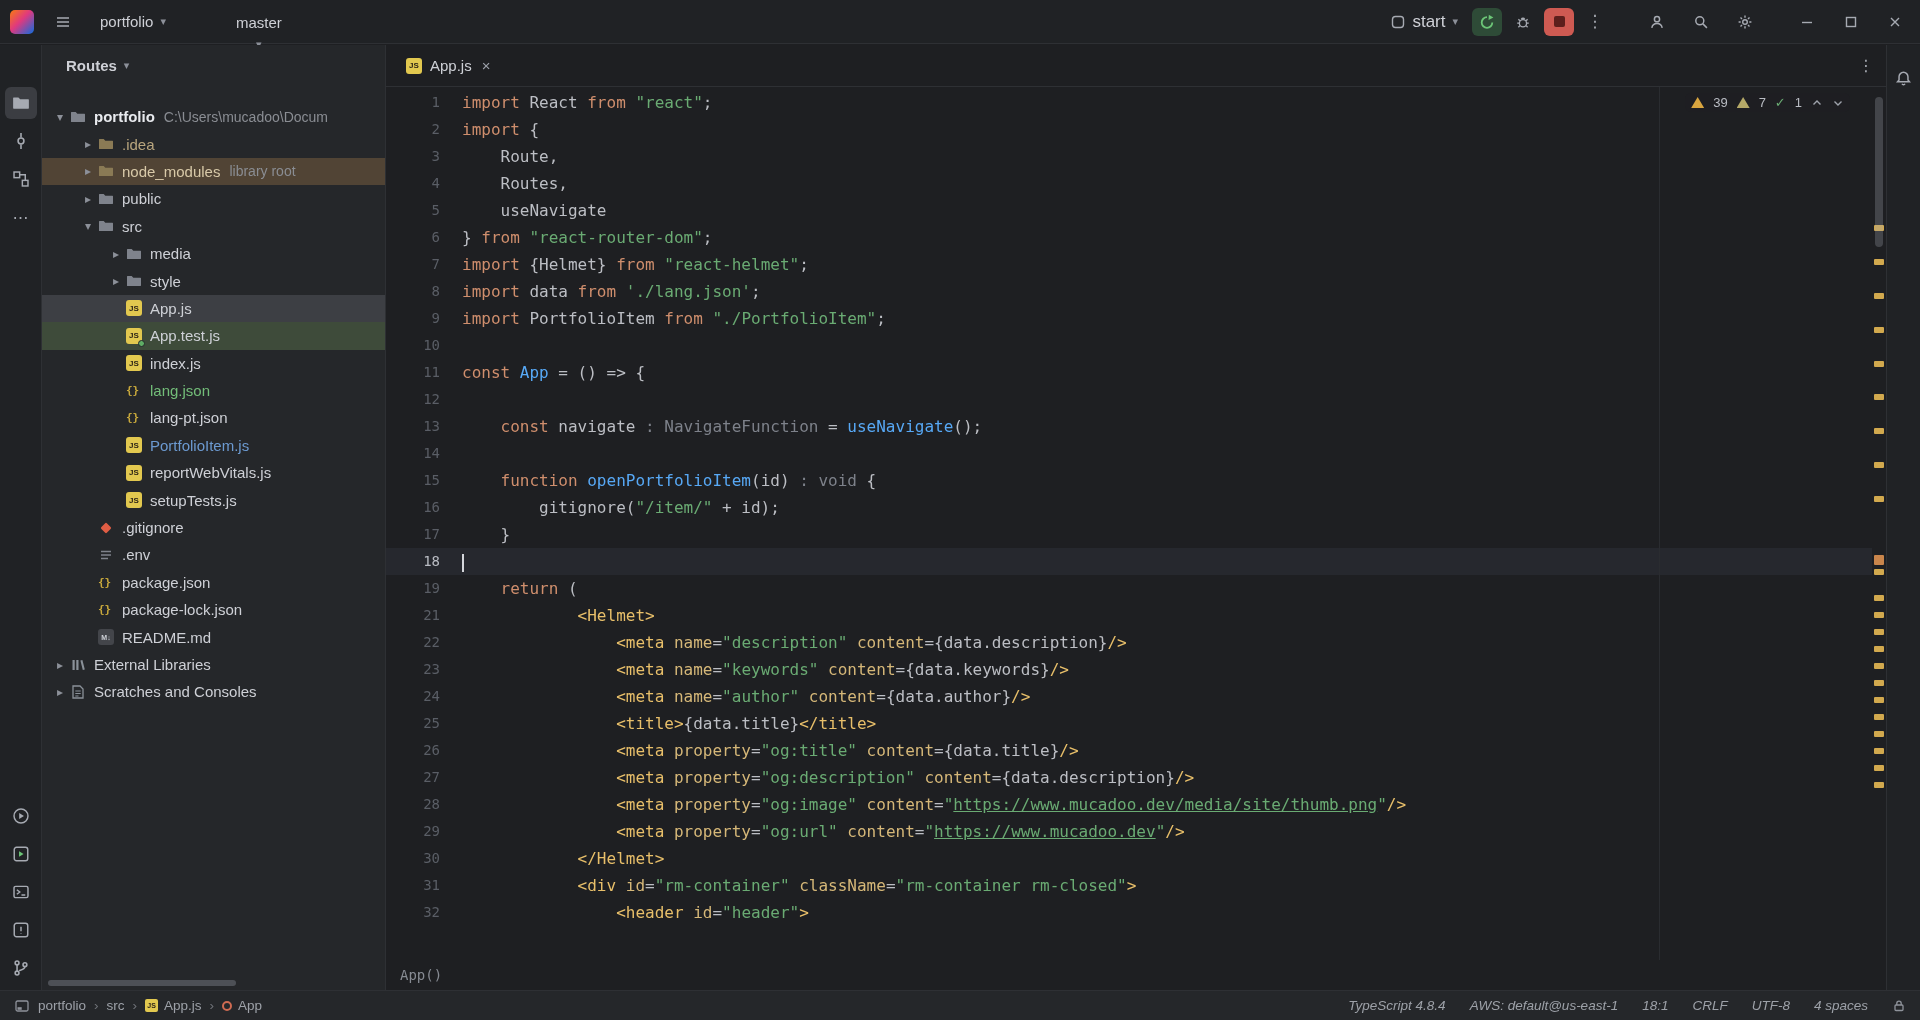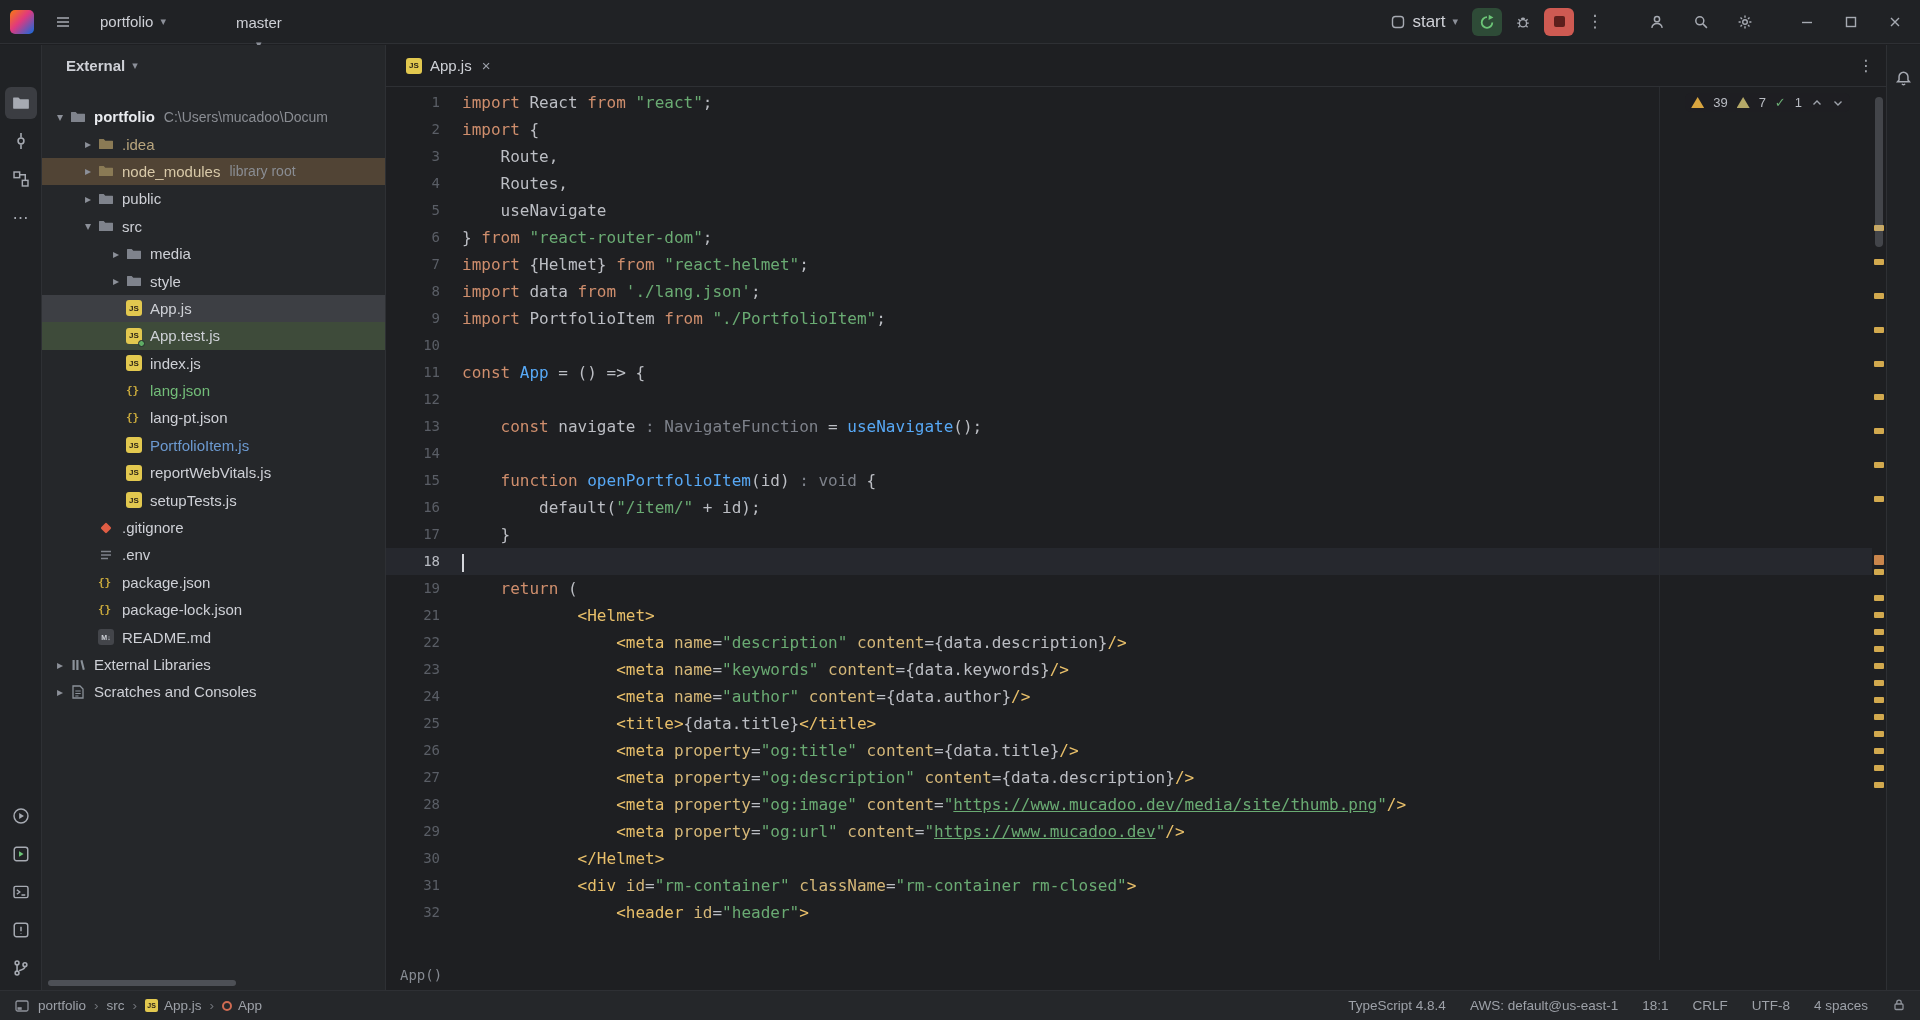--- a/index.html
+++ b/index.html
@@ -102,21 +102,21 @@
   
   #status-bar { position:absolute; left:0; right:0; bottom:0; height:30px; background:#25272a;
                 border-top:1px solid #2e3034; display:flex; align-items:center; padding:0 14px;
                 font-size:13.5px; color:#9da1a8; }
   .crumbs { display:flex; align-items:center; gap:8px; }
   .crumb { display:inline-flex; align-items:center; gap:6px; }
   .crumb-sep { color:#6f7278; }
   .mini-js { width:13px; height:13px; background:#e2c84f; color:#2d2417; font-size:7px; font-weight:bold;
              border-radius:2px; display:inline-flex; align-items:center; justify-content:center; }
   .fn-ring { width:10px; height:10px; border-radius:50%; border:2px solid #cf6b52; display:inline-block; }
-  .sb-right { margin-left:auto; display:flex; gap:24px; }
+  .sb-right { margin-left:auto; display:flex; align-items:center; gap:24px;font-style:italic; }
 </style>
 </head>
 <body>
 
 <div id="app">
 
   <header id="titlebar">
     <div class="tb-left">
       <span class="logo"></span>
       <button class="icon-btn">
@@ -280,21 +280,21 @@
               <circle cx="4.5" cy="12.5" r="1.7"></circle>
               <circle cx="11.5" cy="5" r="1.7"></circle>
               <path d="M4.5 5.2v5.6M11.5 6.7c0 2.6-3.2 3.1-5.2 3.6"></path>
             </g>
           </svg>
       </button>
     </nav>
 
     <aside id="project-panel">
       <div id="project-header">
-        <span>External</span>
+        <span>Routes</span>
         <span class="chev-g">▾</span>
       </div>
       <div id="project-tree">
           <div class="t-row bold" style="padding-left: 8px;">
             <span class="chev">▾</span>
             <span class="fic-box">
               <svg width="16" height="16" viewBox="0 0 16 16">
                 <path d="M1.5 3h4.2l1.6 1.7h7.2c.3 0 .5.2.5.5v7.3c0 .3-.2.5-.5.5h-13a.5.5 0 0 1-.5-.5V3.5c0-.3.2-.5.5-.5z" fill="#7f838c"></path>
               </svg>
             </span>
@@ -493,21 +493,21 @@
           <div class="cline"><span class="ln">6</span><span class="ct"><span class="sg pl">} </span><span class="sg kw">from</span><span class="sg pl"> </span><span class="sg str">"react-router-dom"</span><span class="sg pl">;</span></span></div>
           <div class="cline"><span class="ln">7</span><span class="ct"><span class="sg kw">import</span><span class="sg pl"> {</span><span class="sg cls">Helmet</span><span class="sg pl">} </span><span class="sg kw">from</span><span class="sg pl"> </span><span class="sg str">"react-helmet"</span><span class="sg pl">;</span></span></div>
           <div class="cline"><span class="ln">8</span><span class="ct"><span class="sg kw">import</span><span class="sg pl"> data </span><span class="sg kw">from</span><span class="sg pl"> </span><span class="sg str">'./lang.json'</span><span class="sg pl">;</span></span></div>
           <div class="cline"><span class="ln">9</span><span class="ct"><span class="sg kw">import</span><span class="sg pl"> </span><span class="sg cls">PortfolioItem</span><span class="sg pl"> </span><span class="sg kw">from</span><span class="sg pl"> </span><span class="sg str">"./PortfolioItem"</span><span class="sg pl">;</span></span></div>
           <div class="cline"><span class="ln">10</span><span class="ct"></span></div>
           <div class="cline"><span class="ln">11</span><span class="ct"><span class="sg kw">const</span><span class="sg pl"> </span><span class="sg fn">App</span><span class="sg pl"> = () =&gt; {</span></span></div>
           <div class="cline"><span class="ln">12</span><span class="ct"></span></div>
           <div class="cline"><span class="ln">13</span><span class="ct"><span class="sg pl">    </span><span class="sg kw">const</span><span class="sg pl"> navigate </span><span class="sg hint">: NavigateFunction</span><span class="sg pl"> = </span><span class="sg fn">useNavigate</span><span class="sg pl">();</span></span></div>
           <div class="cline"><span class="ln">14</span><span class="ct"></span></div>
           <div class="cline"><span class="ln">15</span><span class="ct"><span class="sg pl">    </span><span class="sg kw">function</span><span class="sg pl"> </span><span class="sg fn">openPortfolioItem</span><span class="sg pl">(id) </span><span class="sg hint">: void</span><span class="sg pl"> {</span></span></div>
-          <div class="cline"><span class="ln">16</span><span class="ct"><span class="sg pl">        default(</span><span class="sg str">"/item/"</span><span class="sg pl"> + id);</span></span></div>
+          <div class="cline"><span class="ln">16</span><span class="ct"><span class="sg pl">        gitignore(</span><span class="sg str">"/item/"</span><span class="sg pl"> + id);</span></span></div>
           <div class="cline"><span class="ln">17</span><span class="ct"><span class="sg pl">    }</span></span></div>
           <div class="cline cur"><span class="ln">18</span><span class="ct"><span class="caret"></span></span></div>
           <div class="cline"><span class="ln">19</span><span class="ct"><span class="sg pl">    </span><span class="sg kw">return</span><span class="sg pl"> (</span></span></div>
           <div class="cline"><span class="ln">21</span><span class="ct"><span class="sg pl">            </span><span class="sg tag">&lt;Helmet&gt;</span></span></div>
           <div class="cline"><span class="ln">22</span><span class="ct"><span class="sg pl">                </span><span class="sg tag">&lt;meta</span><span class="sg pl"> </span><span class="sg attr">name</span><span class="sg pl">=</span><span class="sg str">"description"</span><span class="sg pl"> </span><span class="sg attr">content</span><span class="sg pl">={data.description}</span><span class="sg tag">/&gt;</span></span></div>
           <div class="cline"><span class="ln">23</span><span class="ct"><span class="sg pl">                </span><span class="sg tag">&lt;meta</span><span class="sg pl"> </span><span class="sg attr">name</span><span class="sg pl">=</span><span class="sg str">"keywords"</span><span class="sg pl"> </span><span class="sg attr">content</span><span class="sg pl">={data.keywords}</span><span class="sg tag">/&gt;</span></span></div>
           <div class="cline"><span class="ln">24</span><span class="ct"><span class="sg pl">                </span><span class="sg tag">&lt;meta</span><span class="sg pl"> </span><span class="sg attr">name</span><span class="sg pl">=</span><span class="sg str">"author"</span><span class="sg pl"> </span><span class="sg attr">content</span><span class="sg pl">={data.author}</span><span class="sg tag">/&gt;</span></span></div>
           <div class="cline"><span class="ln">25</span><span class="ct"><span class="sg pl">                </span><span class="sg tag">&lt;title&gt;</span><span class="sg pl">{data.title}</span><span class="sg tag">&lt;/title&gt;</span></span></div>
           <div class="cline"><span class="ln">26</span><span class="ct"><span class="sg pl">                </span><span class="sg tag">&lt;meta</span><span class="sg pl"> </span><span class="sg attr">property</span><span class="sg pl">=</span><span class="sg str">"og:title"</span><span class="sg pl"> </span><span class="sg attr">content</span><span class="sg pl">={data.title}</span><span class="sg tag">/&gt;</span></span></div>
           <div class="cline"><span class="ln">27</span><span class="ct"><span class="sg pl">                </span><span class="sg tag">&lt;meta</span><span class="sg pl"> </span><span class="sg attr">property</span><span class="sg pl">=</span><span class="sg str">"og:description"</span><span class="sg pl"> </span><span class="sg attr">content</span><span class="sg pl">={data.description}</span><span class="sg tag">/&gt;</span></span></div>

